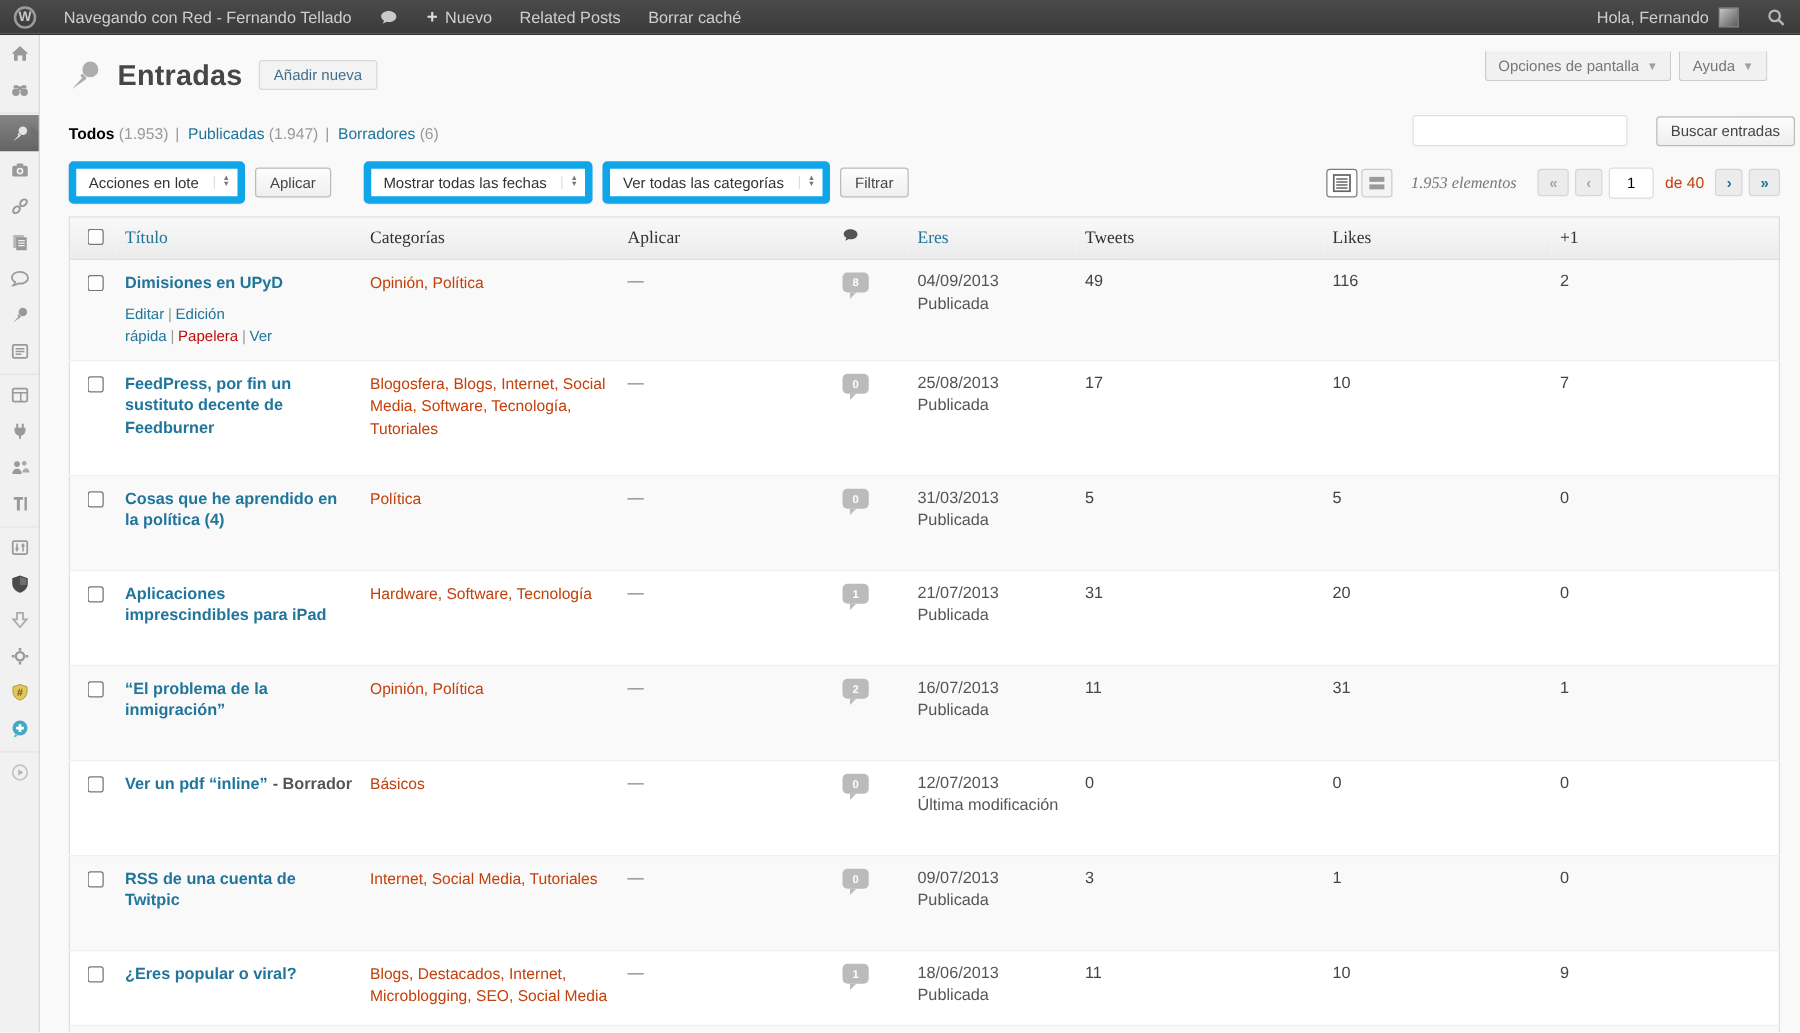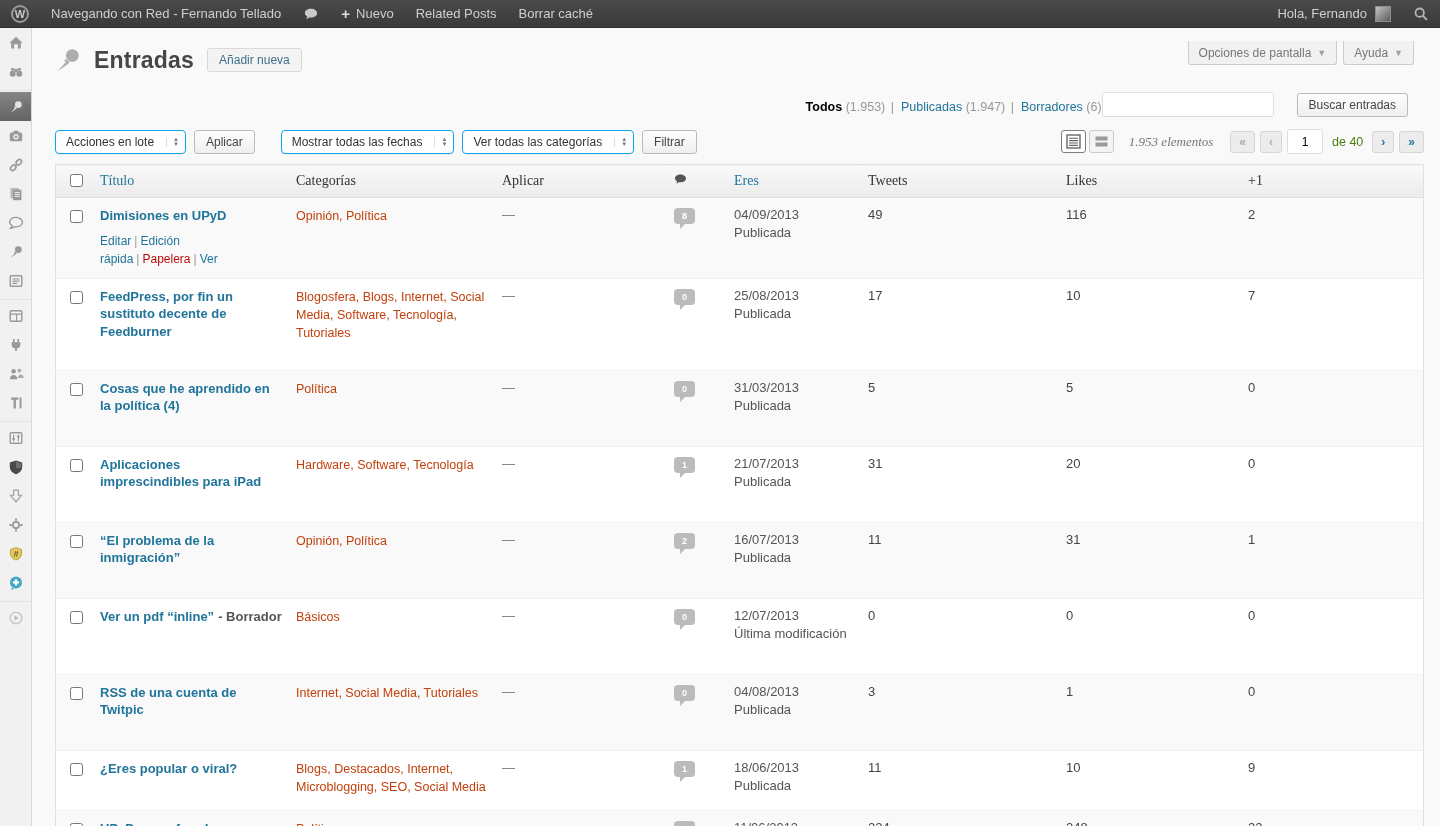--- a/index.html
+++ b/index.html
@@ -38,48 +38,48 @@
 .caret{color:#a0a0a0;font-size:9px}
 
 .page-head{display:flex;align-items:center;margin:13px 0 0 21px;height:38px}
 .page-icon{margin-right:11px;display:flex}
 .page-icon svg{width:30px;height:30px}
 .page-icon svg path,.page-icon svg circle{fill:#adadad}
 h2{font-size:23px;font-weight:bold;color:#464646;margin:0;letter-spacing:.2px}
 .add-new{margin-left:13px;background:#f3f3f3;border:1px solid #d9d9d9;color:#40708c;
   padding:4px 11px;border-radius:3px;font-size:12px}
 
-.list-head{display:flex;justify-content:flex-end;align-items:flex-start;margin:13px 32px 0 23px}
+.list-head{display:flex;justify-content:space-between;align-items:flex-start;margin:13px 4px 0 23px}
 .subsubsub{list-style:none;margin:8px 0 0;padding:0;display:flex;gap:5px;font-size:12.5px;color:#999;flex-wrap:wrap}
 .subsubsub a{color:#21759b}
 .subsubsub a.current{color:#000;font-weight:bold}
 .count{color:#999}
 .sep{color:#999;margin:0 2px}
 .search-box{display:flex;gap:23px;align-items:center}
 .search-input{width:172px;height:25px;border:1px solid #dfdfdf;border-radius:3px;padding:0 7px;font:inherit;background:#fff}
 .button{background:linear-gradient(#fdfdfd,#efefef);border:1px solid #bbb;border-radius:3px;
   color:#464646;font-size:12px;padding:4px 11px;font-family:inherit}
 
 .tablenav{display:flex;align-items:center;margin:12px 16px 0 23px;gap:8px}
-.select{display:inline-flex;align-items:center;background:#fff;border:1px solid #0ea5e9;border-radius:4px;
+.select{display:inline-flex;align-items:center;background:#fff;border:6px solid #0ea5e9;border-radius:4px;
   padding:4px 6px 4px 10px;font-size:12px;color:#333;cursor:pointer;box-shadow:0 1px 1px rgba(0,0,0,.05)}
 .sel-arrows{display:flex;flex-direction:column;margin-left:12px;border-left:1px solid #ddd;
   padding-left:6px;color:#777;font-size:6px;line-height:5px}
 .gap{margin-left:18px}
 .tablenav-right{margin-left:auto;display:flex;align-items:center;gap:5px}
 .view-switch{display:flex;gap:3px;margin-right:10px}
 .vs{width:25px;height:23px;border:1px solid #ccc;border-radius:3px;background:#f4f4f4;
   display:flex;align-items:center;justify-content:center;padding:0}
 .vs.active{border-color:#7e7e7e;background:#fff}
 .displaying-num{font-family:"Liberation Serif",serif;font-style:italic;color:#777;font-size:13px;margin-right:12px}
 .pg-btn{display:inline-block;padding:3px 8px;border:1px solid #d6d6d6;border-radius:3px;
   background:#ececec;color:#21759b;font-weight:bold;font-size:12px;cursor:pointer}
 .pg-btn.disabled{color:#a8a8a8}
 .current-page{width:36px;height:25px;text-align:center;border:1px solid #ddd;border-radius:3px;font:inherit;font-size:12px}
-.paging-text{color:#4d7c0f;font-size:12.5px;margin:0 4px}
+.paging-text{color:#c2410c;font-size:12.5px;margin:0 4px}
 
 
 table.widefat{width:1369px;margin:10px 16px 0 23px;border-collapse:collapse;background:#fff;border:1px solid #dfdfdf}
 thead th,tfoot th{background:linear-gradient(#f9f9f9,#ebebeb);border-bottom:1px solid #dfdfdf;
   font-family:"Liberation Serif",serif;font-weight:normal;font-size:14px;text-align:left;color:#333;
   padding:6px 7px;vertical-align:middle}
 th a.sortable{color:#21759b}
 .col-cb{width:30px;padding-left:10px}
 .col-title{width:196px}
 .col-cats{width:206px}
@@ -543,21 +543,21 @@
         <tr class="r7 alternate">
     <th class="col-cb"><input type="checkbox" style=""></th>
     <td class="col-title">
       <a class="row-title">RSS de una cuenta de Twitpic</a>
       
     </td>
     <td class="col-cats"><a class="cat-links">Internet, Social Media, Tutoriales</a></td>
     <td class="col-genres"><span class="genres-dash">—</span></td>
     <td class="col-comments"><span class="comment-bubble">0</span></td>
     <td class="col-date">
-      <div class="date-line">04/08/2013</div>
+      <div class="date-line">09/07/2013</div>
       <div class="status-line">Publicada</div>
     </td>
     <td class="col-tweets">3</td>
     <td class="col-likes">1</td>
     <td class="col-plus">0</td>
   </tr>
         <tr class="r8">
     <th class="col-cb"><input type="checkbox" style=""></th>
     <td class="col-title">
       <a class="row-title">¿Eres popular o viral?</a>

